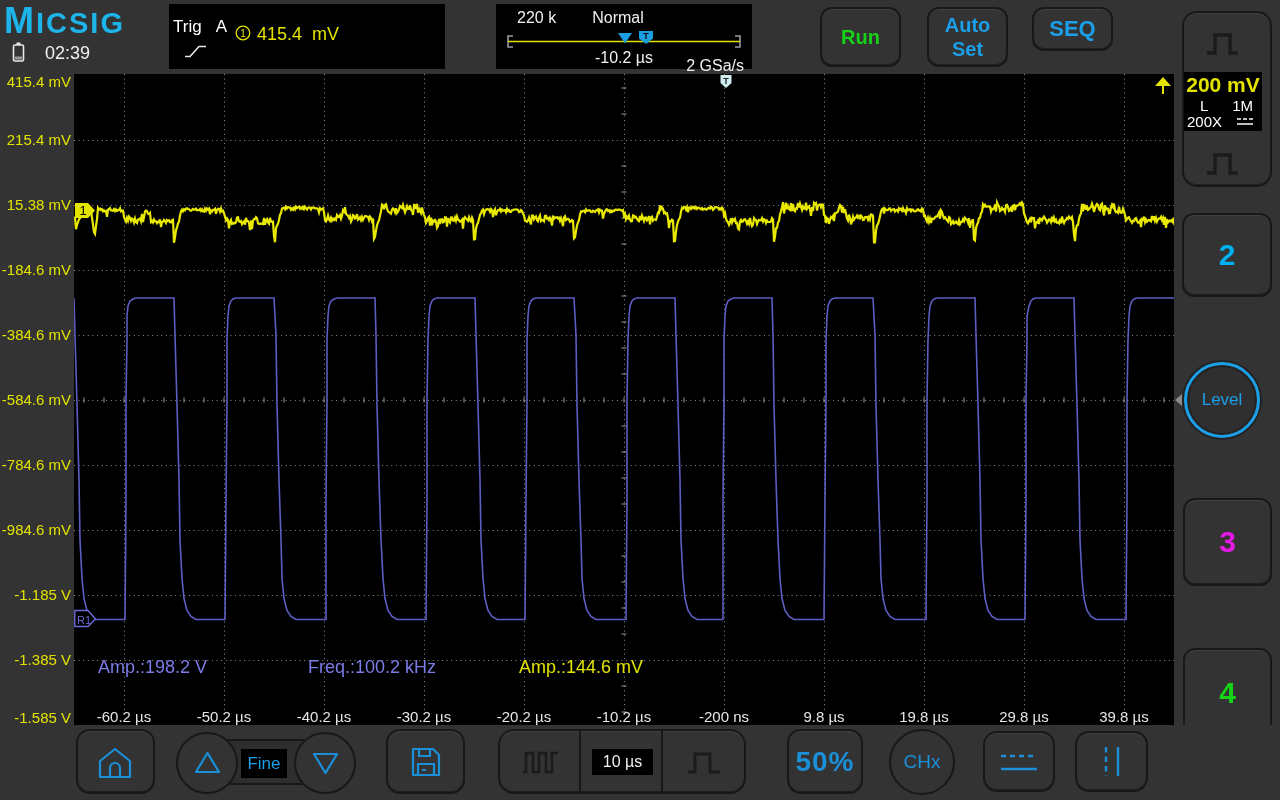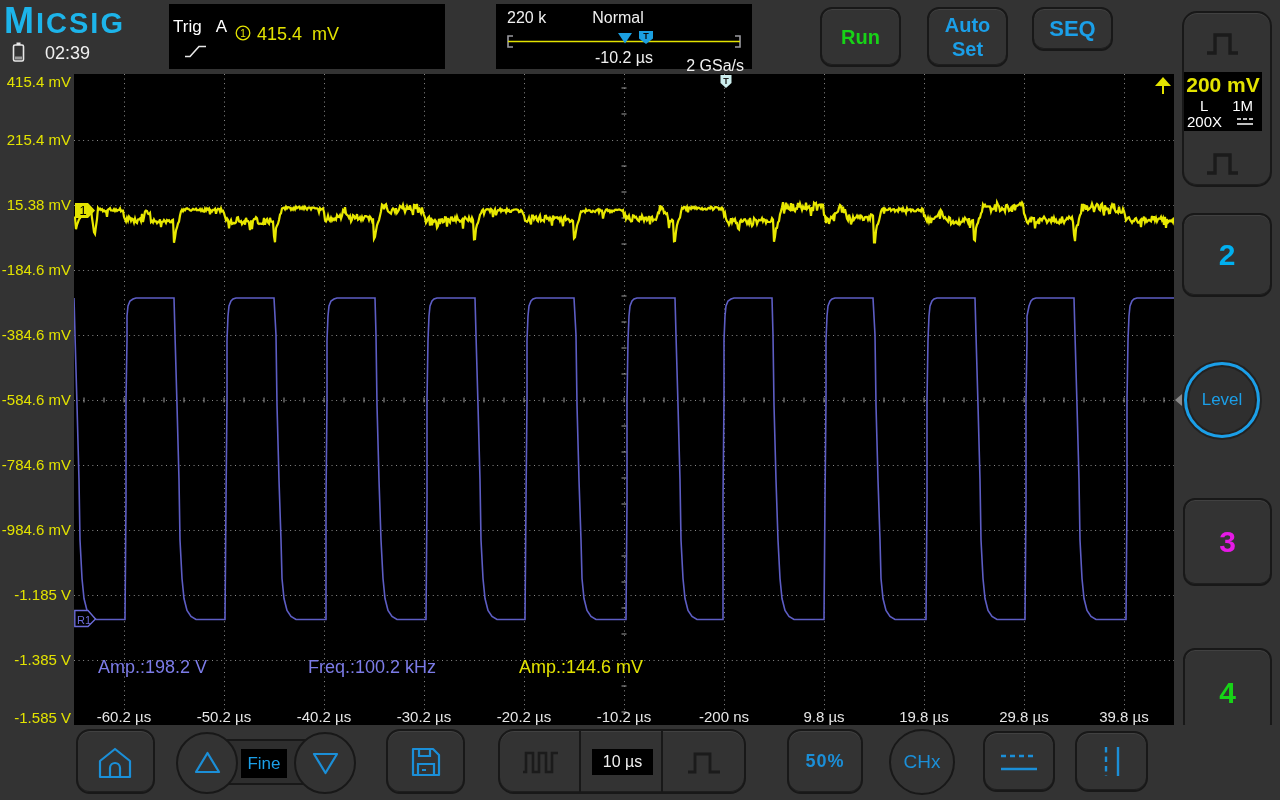--- a/index.html
+++ b/index.html
@@ -37,21 +37,21 @@
 <svg class="abs" style="left:184px;top:45px" width="23" height="13" viewBox="0 0 23 13">
   <polyline points="1,11.5 6,11.5 15,1.5 22,1.5" fill="none" stroke="#e8e8e8" stroke-width="1.6"></polyline>
 </svg>
 <svg class="abs" style="left:235px;top:25px" width="16" height="16" viewBox="0 0 16 16">
   <circle cx="8" cy="8" r="6.8" fill="none" stroke="#e3e300" stroke-width="1.3"></circle>
   <text x="8" y="12" text-anchor="middle" font-size="10" fill="#e3e300">1</text>
 </svg>
 <div class="abs" style="left:257px;top:24px;color:#e3e300;font-size:18px;">415.4&nbsp; mV</div>
 
 <div class="abs blk" style="left:496px;top:4px;width:256px;height:65px;color:#f0f0f0;">
-  <div style="position:absolute;left:11px;top:5px;font-size:16px;">220 k</div>
+  <div style="position:absolute;left:21px;top:5px;font-size:16px;">220 k</div>
   <div style="position:absolute;left:0;right:12px;top:5px;text-align:center;font-size:16px;">Normal</div>
   <div style="position:absolute;right:8px;top:5px;font-size:16px;margin-top:48px;">2 GSa/s</div>
   <div style="position:absolute;left:0;right:0;top:45px;text-align:center;font-size:16px;">-10.2 µs</div>
   <svg style="position:absolute;left:0;top:26px" width="256" height="22" viewBox="0 0 256 22">
     <polyline points="17,6 12,6 12,17 17,17" fill="none" stroke="#9a9aa0" stroke-width="1.6"></polyline>
     <polyline points="239,6 244,6 244,17 239,17" fill="none" stroke="#9a9aa0" stroke-width="1.6"></polyline>
     <line x1="12" y1="11.5" x2="244" y2="11.5" stroke="#e3e300" stroke-width="1.6"></line>
     <polygon points="122,3 136,3 129,13.5" fill="#1b9fe0"></polygon>
     <polygon points="143,1 157,1 157,8.5 150,14 143,8.5" fill="#1b9fe0"></polygon>
     <text x="150" y="9" text-anchor="middle" font-size="9" font-weight="bold" fill="#0a0a0a">T</text>
@@ -282,21 +282,21 @@
 <svg class="abs" style="left:522px;top:751px" width="38" height="23" viewBox="0 0 38 23">
   <polyline points="1,21 4,21 4,2 11,2 11,21 17,21 17,2 24,2 24,21 30,21 30,2 36,2" fill="none" stroke="#1b1b1b" stroke-width="2.6"></polyline>
 </svg>
 <div class="abs blk" style="left:592px;top:749px;width:61px;height:26px;color:#f0f0f0;
   font-size:16px;display:flex;align-items:center;justify-content:center;">10 µs</div>
 <svg class="abs" style="left:686px;top:752px" width="36" height="22" viewBox="0 0 36 22">
   <polyline points="2,20 9,20 9,2 24,2 24,20 34,20" fill="none" stroke="#1b1b1b" stroke-width="2.8"></polyline>
 </svg>
 
 <div class="btn" style="left:787px;top:729px;width:76px;height:65px;border-radius:14px;
-  color:#1b8fd8;font-size:18px;font-weight:bold;letter-spacing:1px;">50%</div>
+  color:#1b8fd8;font-size:28px;font-weight:bold;letter-spacing:1px;">50%</div>
 
 <div class="abs" style="left:889px;top:729px;width:66px;height:66px;border-radius:50%;
   background:#333;border:2px solid #181818;display:flex;align-items:center;
   justify-content:center;color:#1b8fd8;font-size:19px;">CHx</div>
 
 <div class="btn" style="left:983px;top:731px;width:72px;height:61px;border-radius:14px;"></div>
 <svg class="abs" style="left:1000px;top:750px" width="38" height="25" viewBox="0 0 38 25">
   <line x1="1" y1="6" x2="37" y2="6" stroke="#1b8fd8" stroke-width="2.4" stroke-dasharray="5 4"></line>
   <line x1="1" y1="19" x2="37" y2="19" stroke="#1b8fd8" stroke-width="2.4"></line>
 </svg>

